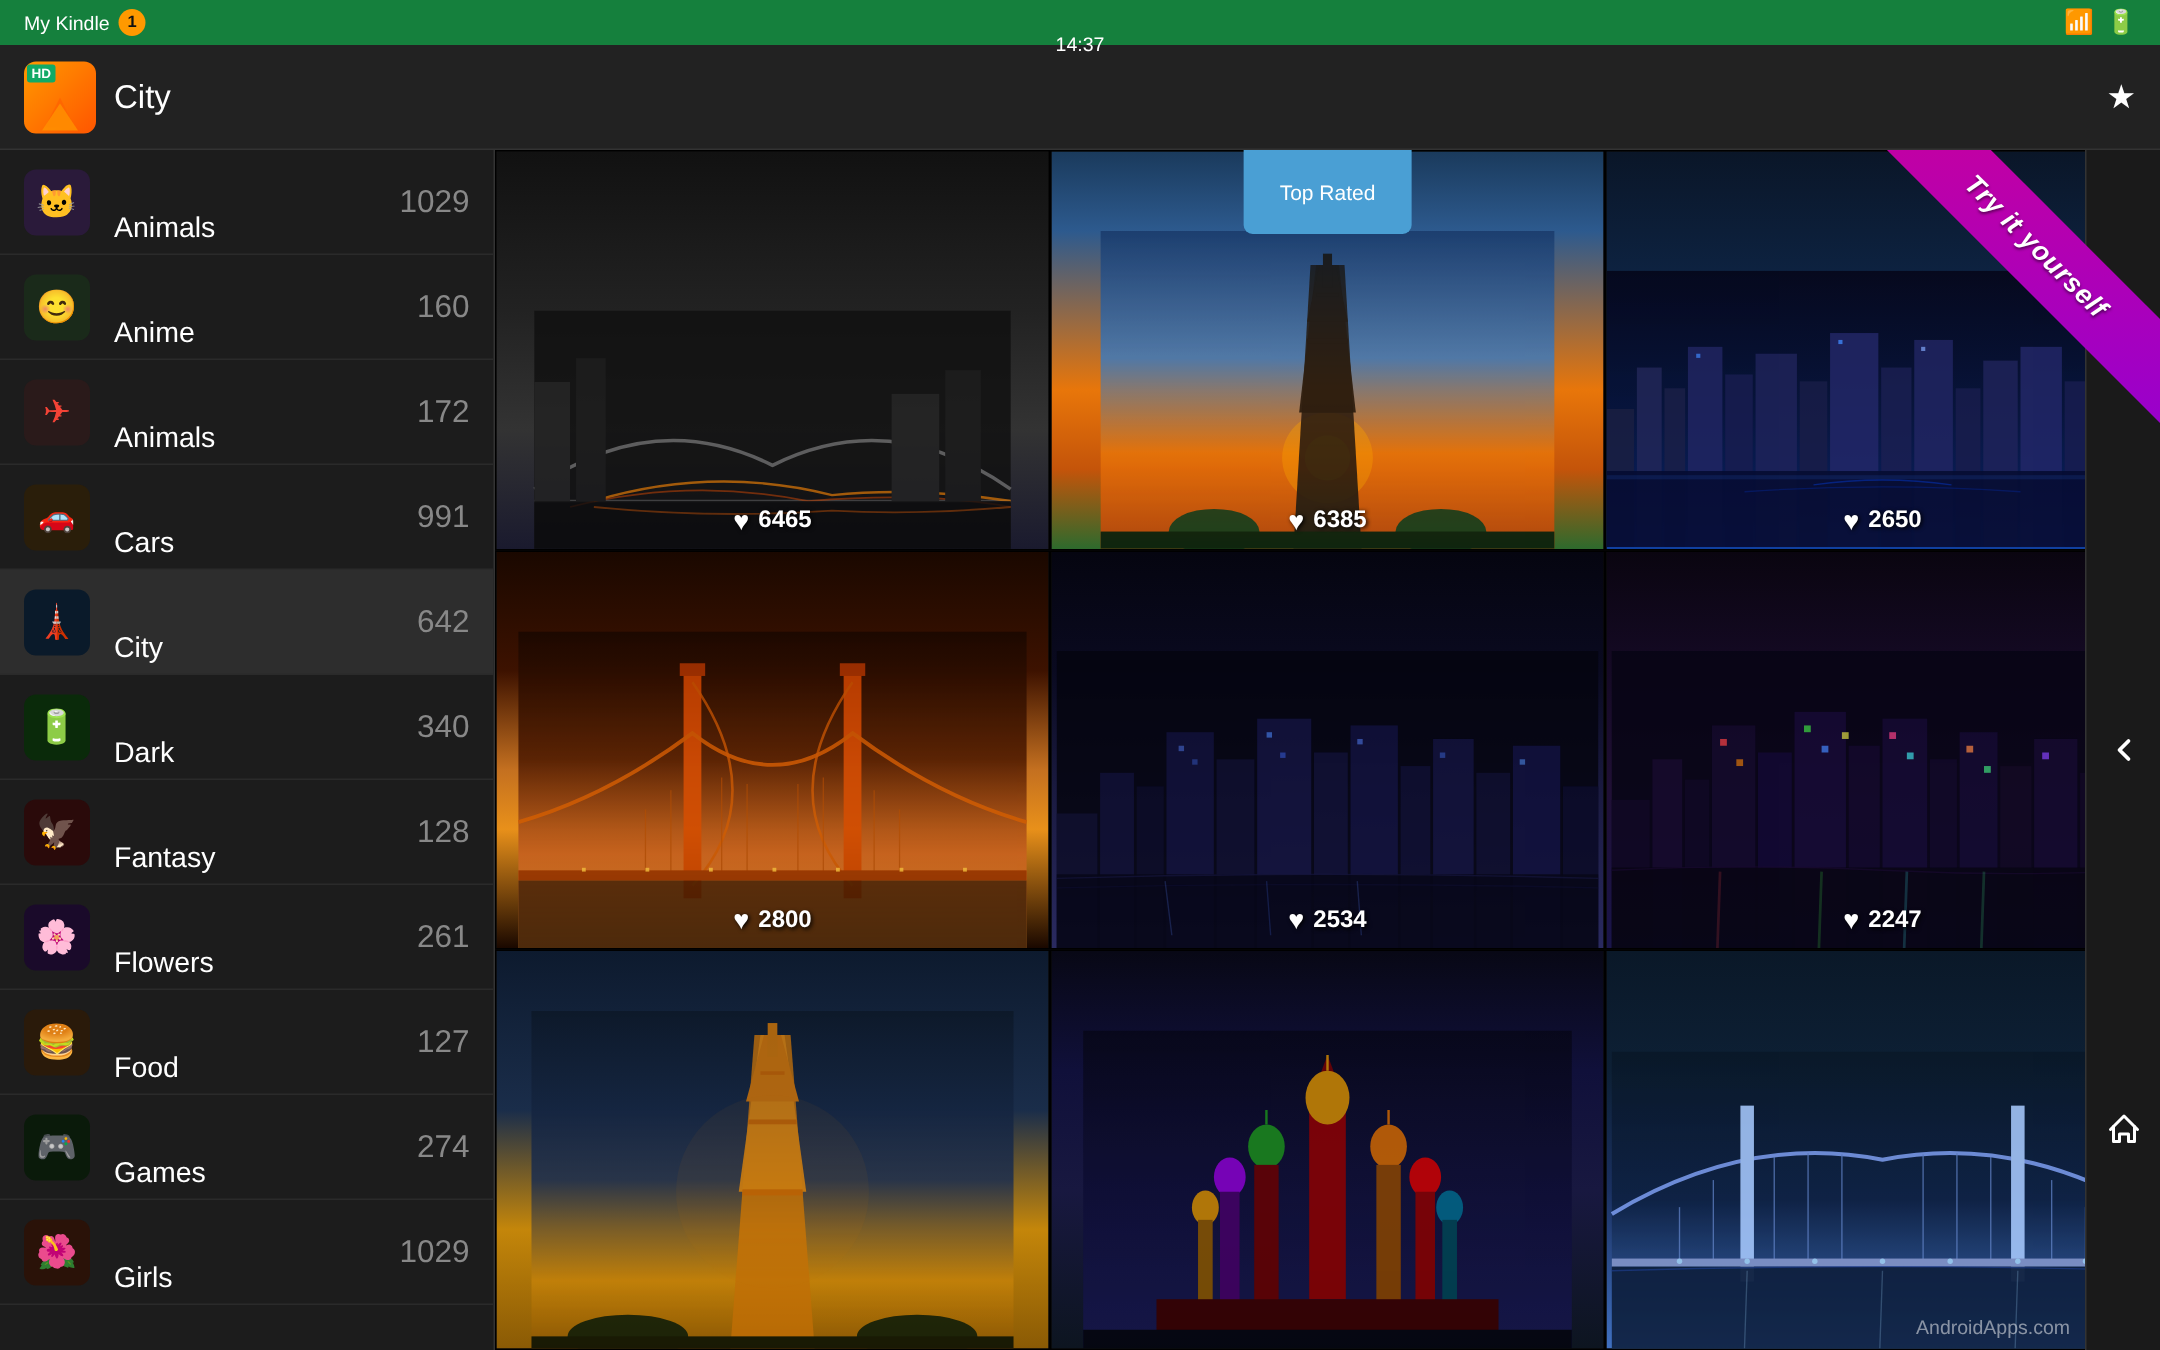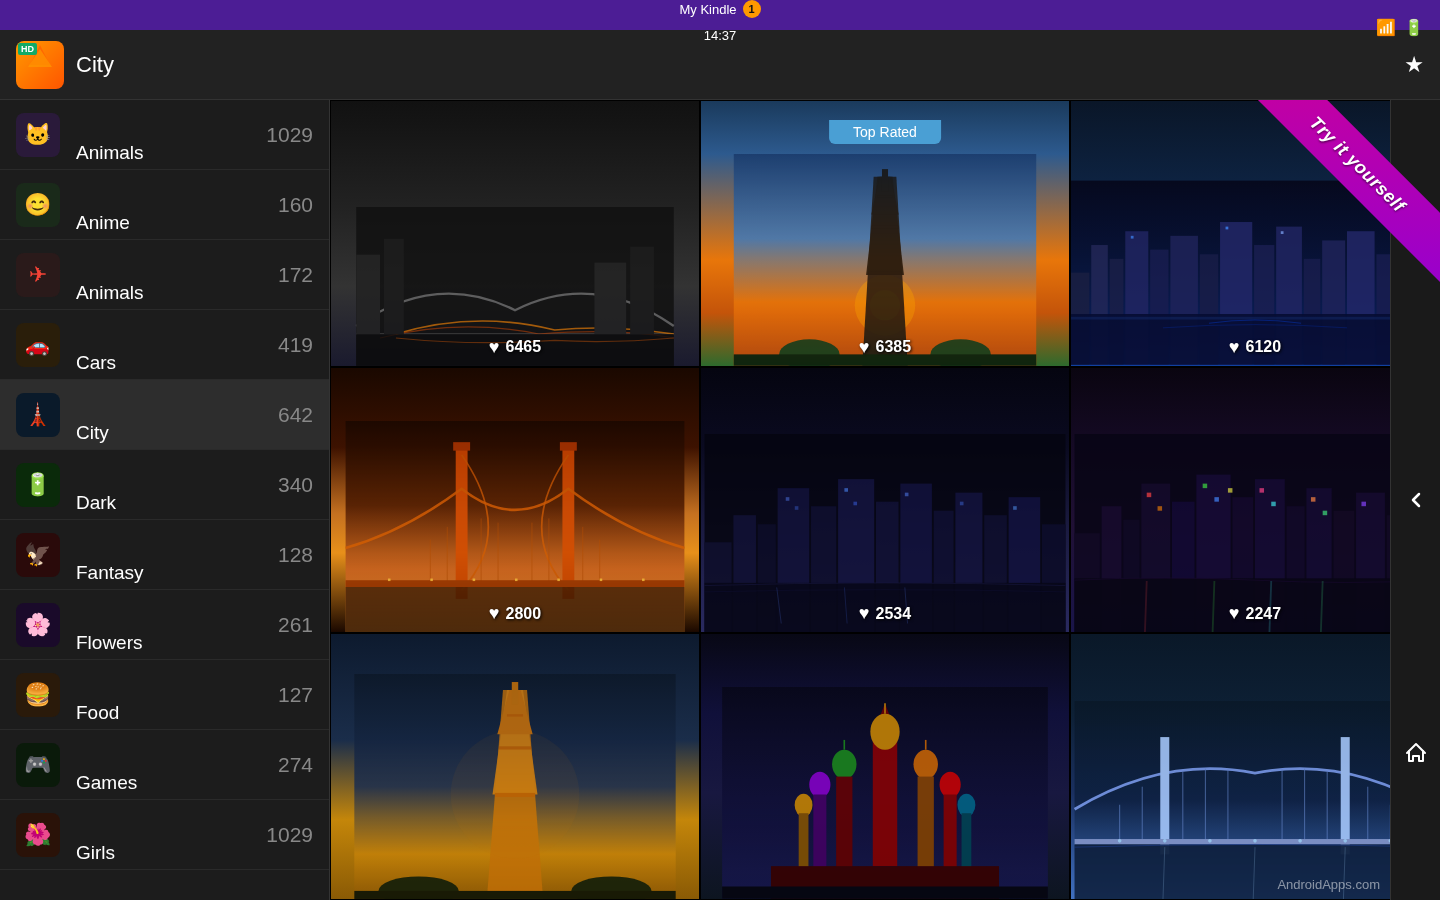--- a/index.html
+++ b/index.html
@@ -9,28 +9,27 @@
       background: #1a1a1a;
       font-family: 'Arial', sans-serif;
       overflow: hidden;
       position: relative;
     }
 
     
     .status-bar {
       width: 100%;
       height: 30px;
-      background: #4c1d95;
+      background: #15803d;
       display: flex;
       align-items: center;
       justify-content: space-between;
       padding: 0 16px;
       color: #fff;
       font-size: 13px;
-      flex-direction: column;
     }
     .status-bar .left { display: flex; align-items: center; gap: 6px; }
     .status-bar .center { position: absolute; left: 50%; transform: translateX(-50%); margin-top: 28px; }
     .status-bar .right { display: flex; align-items: center; gap: 8px; margin-left: auto; }
 
     
     .app-header {
       width: 100%;
       height: 70px;
       background: #222;
@@ -38,21 +37,21 @@
       align-items: center;
       padding: 0 16px;
       border-bottom: 1px solid #333;
     }
     .app-icon {
       width: 48px;
       height: 48px;
       background: linear-gradient(135deg, #f90, #f50);
       border-radius: 8px;
       display: flex;
-      align-items: flex-start;
+      align-items: flex-end;
       justify-content: center;
       font-size: 11px;
       font-weight: bold;
       color: #fff;
       margin-right: 12px;
       position: relative;
     }
     .hd-badge {
       position: absolute;
       top: 2px;
@@ -138,25 +137,24 @@
     }
 
     
     .top-tab {
       position: absolute;
       top: 0;
       left: 50%;
       transform: translateX(-50%);
       background: #4a9fd4;
       color: #fff;
-      padding: 4px 24px;
+      padding: 20px 24px;
       font-size: 14px;
       border-radius: 0 0 6px 6px;
       z-index: 10;
-      margin-top: 20px;
     }
 
     
     .wallpaper-grid {
       display: grid;
       grid-template-columns: repeat(3, 1fr);
       grid-template-rows: repeat(3, 1fr);
       width: 100%;
       height: 100%;
       gap: 0;
@@ -339,21 +337,21 @@
       </div>
       <span class="cat-name">Animals</span>
       <span class="cat-count">172</span>
     </div>
 
     <div class="sidebar-item">
       <div class="cat-icon" style="background:#2a1e0a;">
         <span style="color:#ff9800;font-size:20px;">🚗</span>
       </div>
       <span class="cat-name">Cars</span>
-      <span class="cat-count">419</span>
+      <span class="cat-count">991</span>
     </div>
 
     <div class="sidebar-item active">
       <div class="cat-icon" style="background:#0a1a2a;">
         <span style="color:#2196f3;font-size:22px;">🗼</span>
       </div>
       <span class="cat-name">City</span>
       <span class="cat-count">642</span>
     </div>
 
@@ -510,21 +508,21 @@
           <rect x="228" y="55" width="3" height="3" fill="#88aaff" opacity="0.8"></rect>
 
           <rect x="0" y="145" width="400" height="55" fill="#050525" opacity="0.9"></rect>
           <rect x="0" y="148" width="400" height="3" fill="#1a3a8a" opacity="0.3"></rect>
 
           <path d="M150,155 Q200,148 250,155" stroke="#0044ff" stroke-width="1" fill="none" opacity="0.4"></path>
           <path d="M100,160 Q200,153 300,160" stroke="#0033cc" stroke-width="1" fill="none" opacity="0.3"></path>
         </svg>
         <div class="likes">
           <span class="heart">♥</span>
-          <span>6120</span>
+          <span>2650</span>
         </div>
       </div>
 
       <div class="grid-cell">
         <div class="cell-bg cell-4"></div>
 
         <svg class="city-svg" viewBox="0 0 400 250" xmlns="http://www.w3.org/2000/svg" style="height:80%;">
           <defs>
             <linearGradient id="sky4" x1="0" y1="0" x2="0" y2="1">
               <stop offset="0%" stop-color="#1a0800"></stop>

